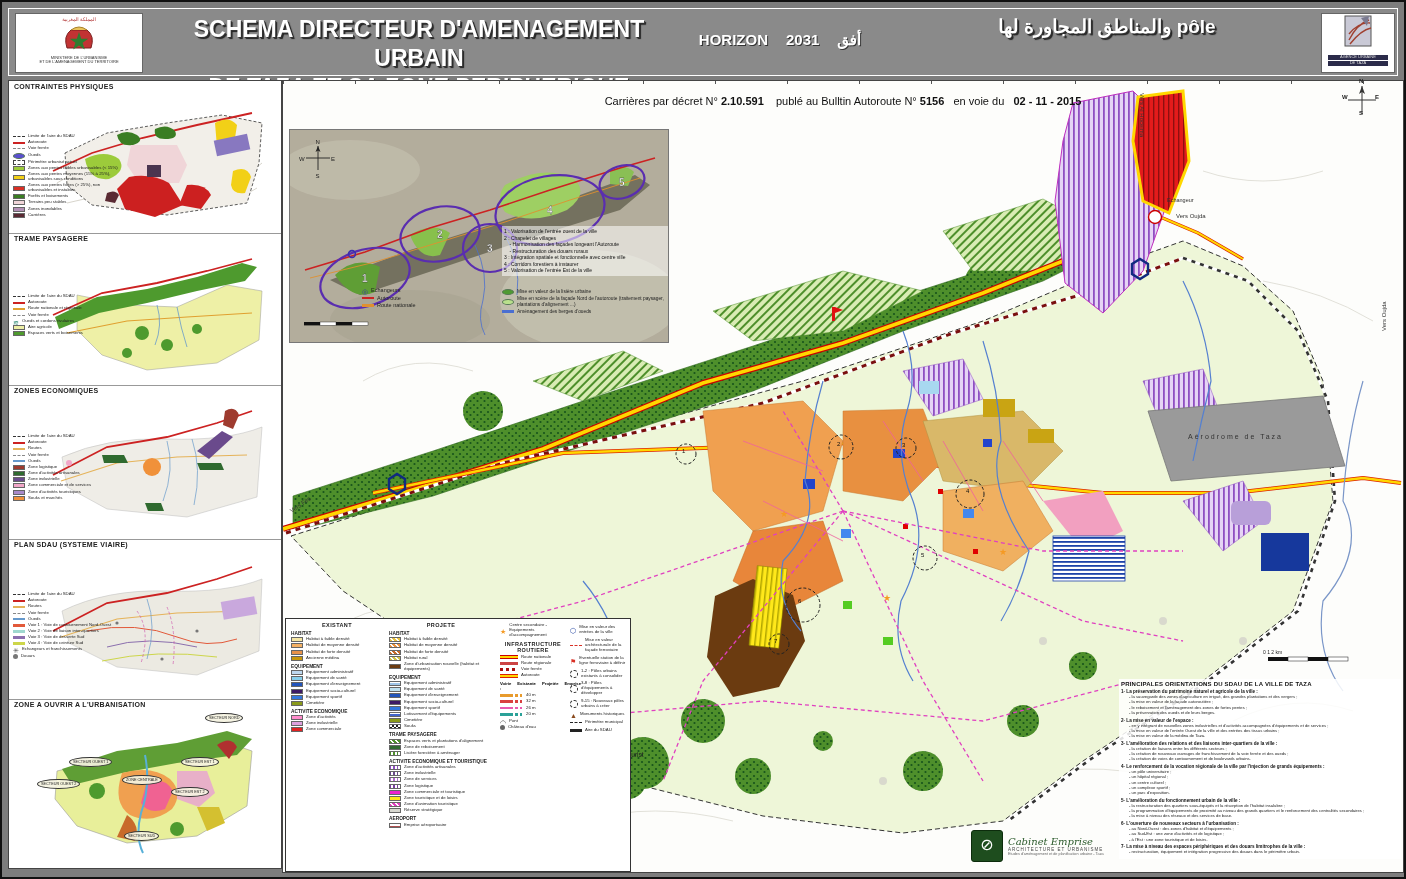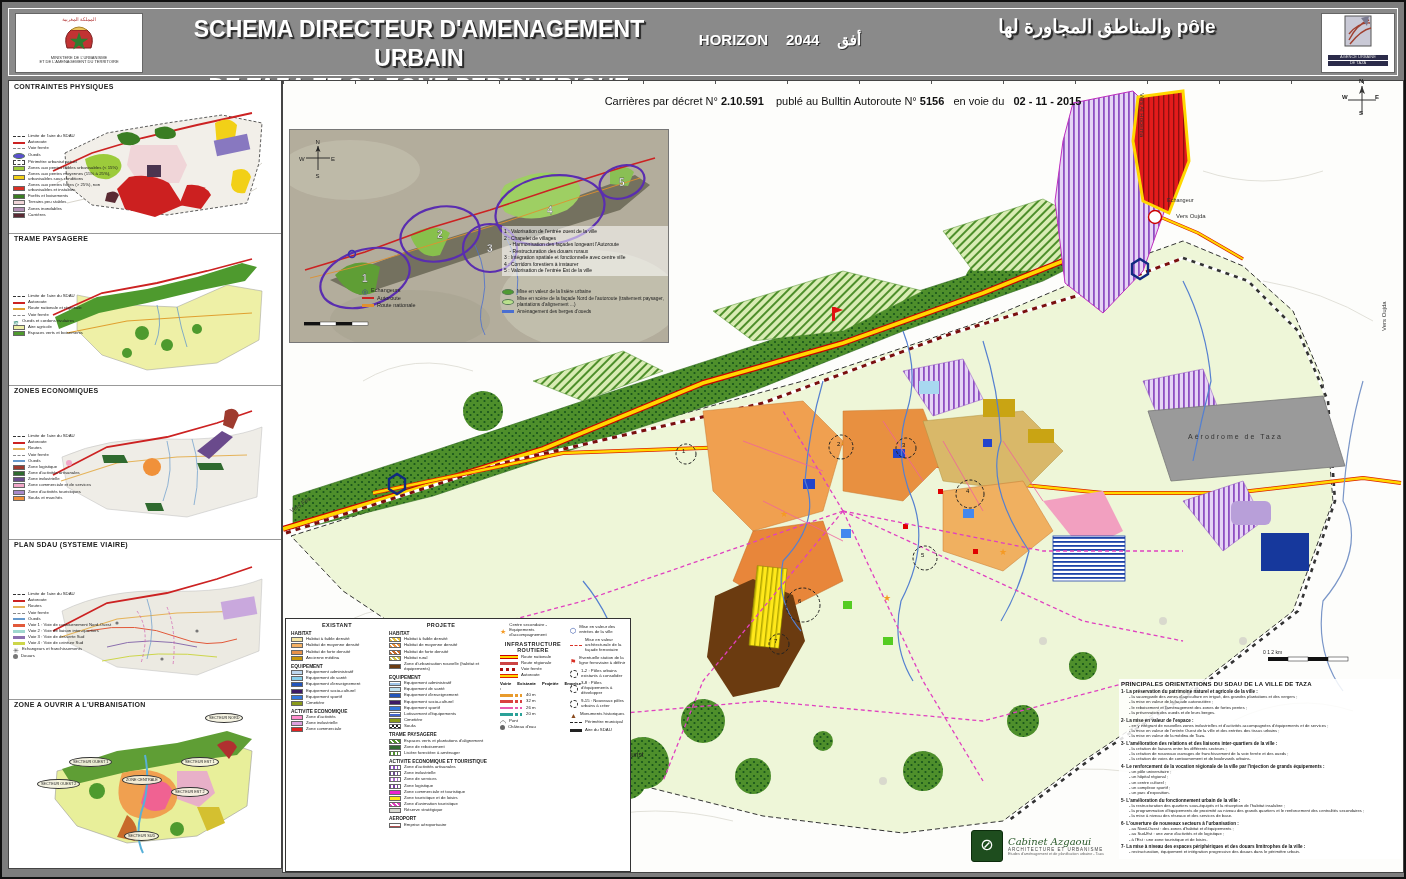--- a/index.html
+++ b/index.html
@@ -117,21 +117,21 @@
       <div class="fr">ET DE L'AMENAGEMENT DU TERRITOIRE</div>
     </div>
 
     <div id="title-fr">
       <div>SCHEMA DIRECTEUR D'AMENAGEMENT URBAIN</div>
       <div>DE TAZA ET SA ZONE PERIPHERIQUE</div>
     </div>
 
     <div id="horizon">
       <span>HORIZON</span>
-      <span>2044</span>
+      <span>2031</span>
       <span>أفق</span>
     </div>
 
     <div id="title-ar">
       <div>pôle والمناطق المجاورة لها</div>
     </div>
 
     <div class="logo-box" id="logo-right">
       <svg width="34" height="36" viewBox="0 0 34 36">
         <rect x="4" y="2" width="26" height="30" fill="#c9c9d6" stroke="#555"></rect>
@@ -1105,19 +1105,19 @@
 
             <div class="oi">restructuration, équipement et intégration progressive des douars dans le périmètre urbain.</div>
             </div>
           </div>
         </div>
     </div>
 
     <div id="cabinet">
       <div id="cab-logo">⊘</div>
       <div id="cab-text">
-        <div class="l1">Cabinet Azgaoui</div>
+        <div class="l1">Cabinet Emprise</div>
         <div class="l2">ARCHITECTURE ET URBANISME</div>
         <div class="l3">Etudes d'aménagement et de planification urbaine - Taza</div>
       </div>
     </div>
   </div>
 </div>
 
 </body></html>

